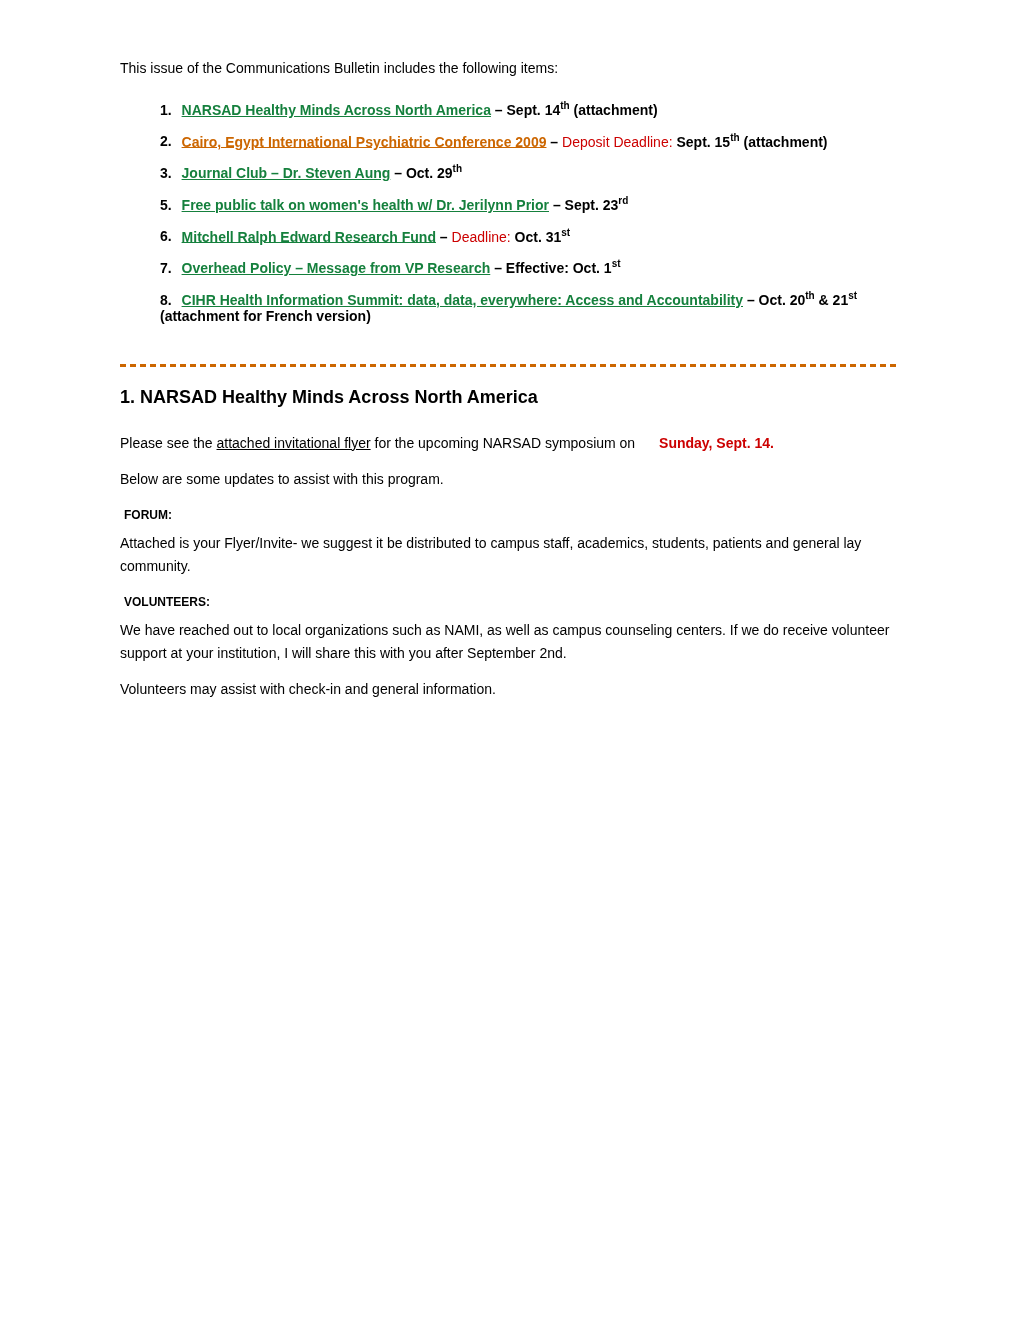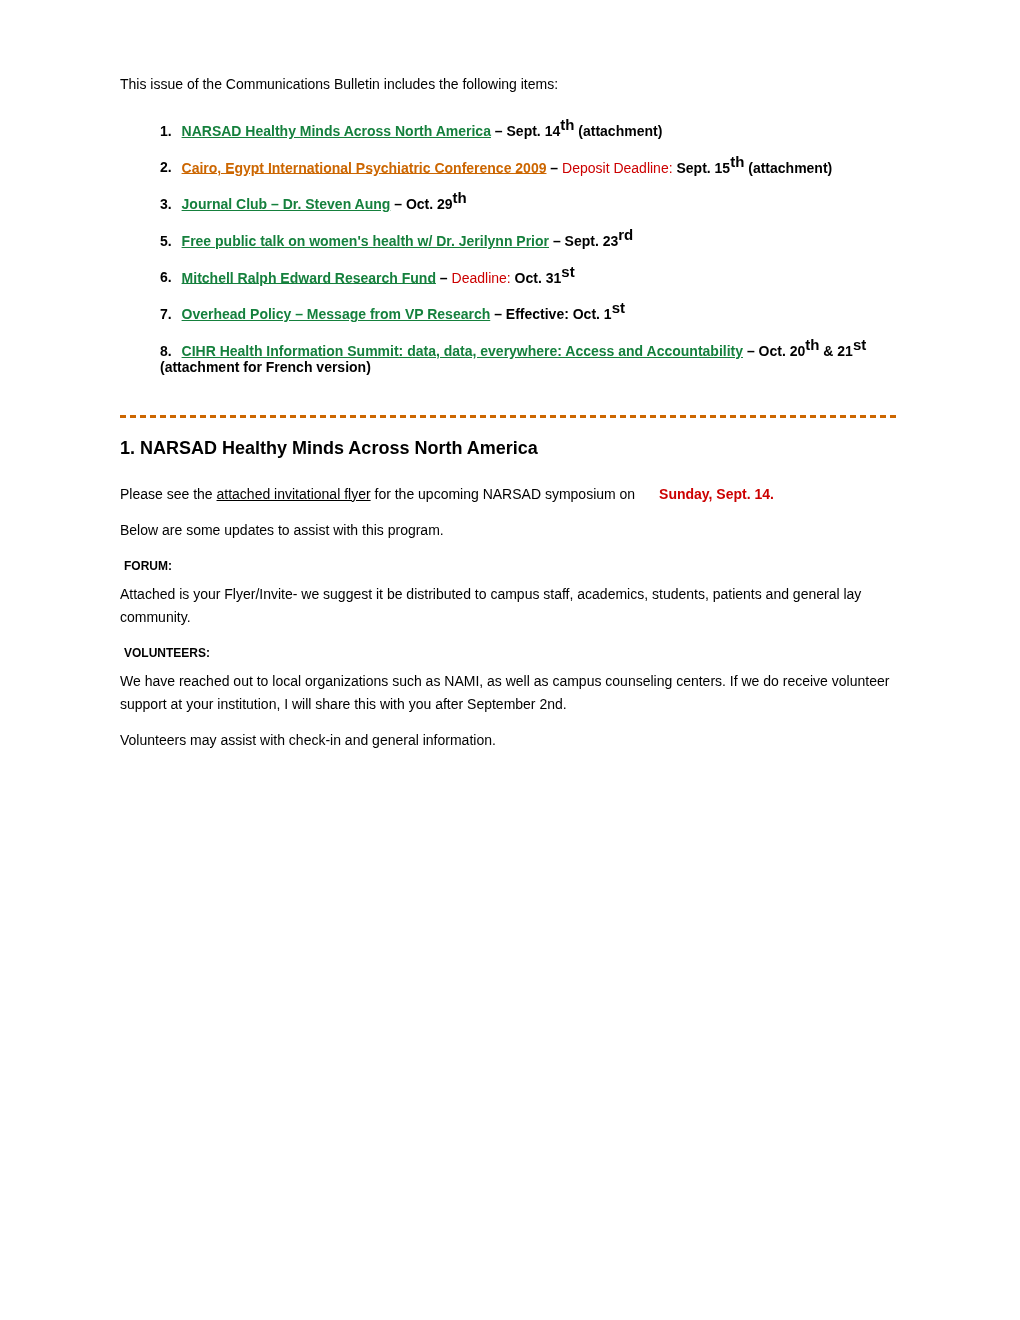--- a/index.html
+++ b/index.html
@@ -11,21 +11,21 @@
     body {
       background: #ffffff;
       font-family: Arial, Helvetica, sans-serif;
       font-size: 14px;
       color: #000000;
       width: 1020px;
       min-height: 1320px;
     }
 
     .page {
-      padding: 76px 120px 60px 120px;
+      padding: 60px 120px 60px 120px;
       max-width: 1020px;
     }
 
     .intro-text {
       margin-bottom: 24px;
       font-size: 14px;
       color: #000;
     }
 
     .toc-list {
@@ -56,21 +56,21 @@
       text-decoration: underline;
       font-weight: bold;
     }
 
     .toc-red {
       color: #cc0000;
       font-weight: normal;
     }
 
     sup {
-      font-size: 15px;
+      font-size: 10px;
       vertical-align: super;
       margin-top: 32px;
     }
 
     .divider-wavy {
       border: none;
       border-top: 2px solid #cc6600;
       margin: 30px 0 20px 0;
       
       background: repeating-linear-gradient(

